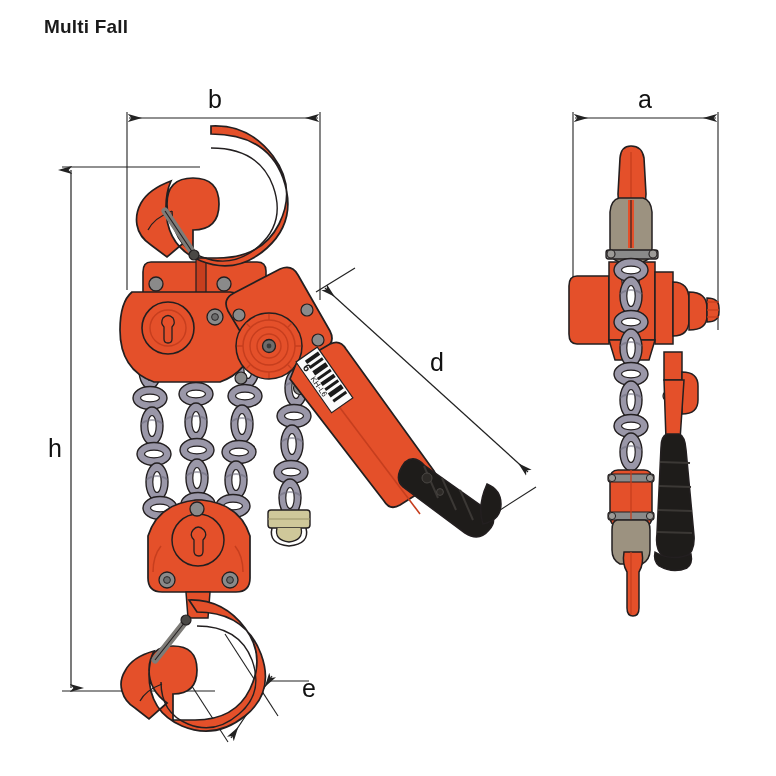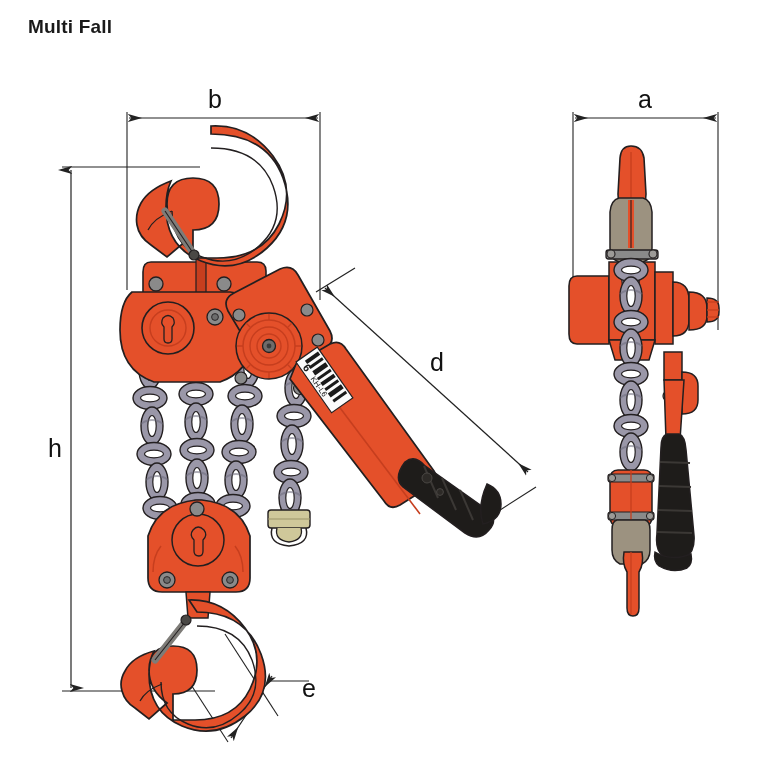--- a/index.html
+++ b/index.html
@@ -15,21 +15,21 @@
     position: relative;
   }
   #stage {
     position: relative;
     width: 776px;
     height: 776px;
     background: #ffffff;
   }
   #title {
     position: absolute;
-    left: 28px;
+    left: 44px;
     top: 16px;
     font-size: 19px;
     font-weight: bold;
     color: #1a1a1a;
     letter-spacing: 0.2px;
     font-family: "Liberation Sans", sans-serif;
   }
   svg.drawing {
     position: absolute;
     left: 0;

